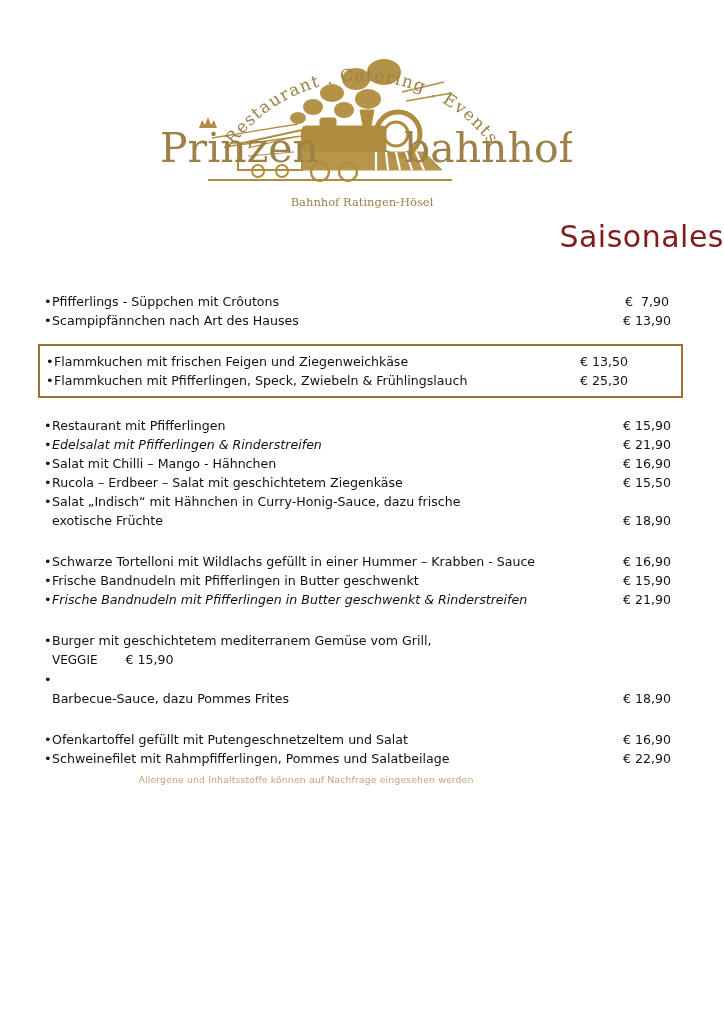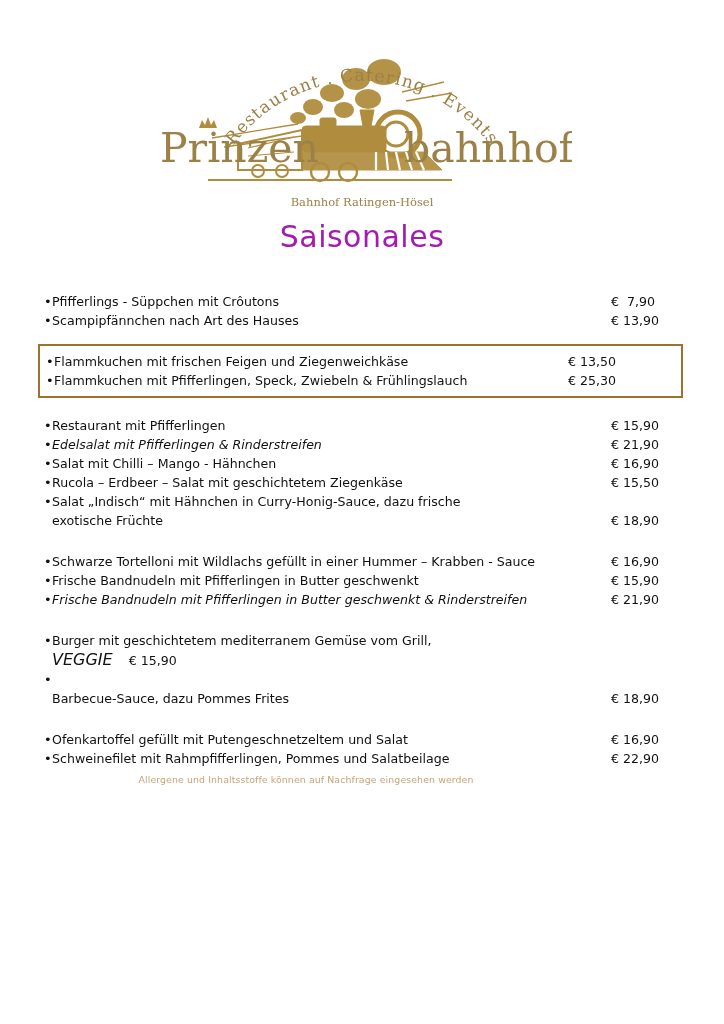--- a/index.html
+++ b/index.html
@@ -24,25 +24,25 @@
     height: 165px;
   }
   #logo-svg { display: block; margin: 0 auto; }
 
   
   #page-title {
     position: absolute;
     top: 219px;
     left: 0;
     width: 724px;
-    text-align: center;
+    text-align: right;
     font-family: "DejaVu Sans", sans-serif;
     font-size: 30px;
     letter-spacing: 0.5px;
-    color: #a21caf;
+    color: #7f1d1d;
   }
 
   
   #menu {
     position: absolute;
     top: 292px;
     left: 0;
     width: 724px;
   }
 
@@ -83,30 +83,29 @@
   .row.cont .bullet { visibility: hidden; }
 
   .desc {
     flex: 1 1 auto;
     white-space: nowrap;
   }
   .desc.italic { font-style: italic; }
 
   .tag {
     flex: 0 0 auto;
-    font-style: italic;
-    font-size: 16px;
+    font-size: 12px;
     padding-right: 16px;
     white-space: nowrap;
   }
 
   .price {
     flex: 0 0 auto;
     width: 72px;
-    text-align: left;
+    text-align: center;
     white-space: pre;
     font-size: 12.6px;
   }
   .price.empty { visibility: hidden; }
 
   
   #footer-note {
     position: absolute;
     top: 774px;
     left: 0;

